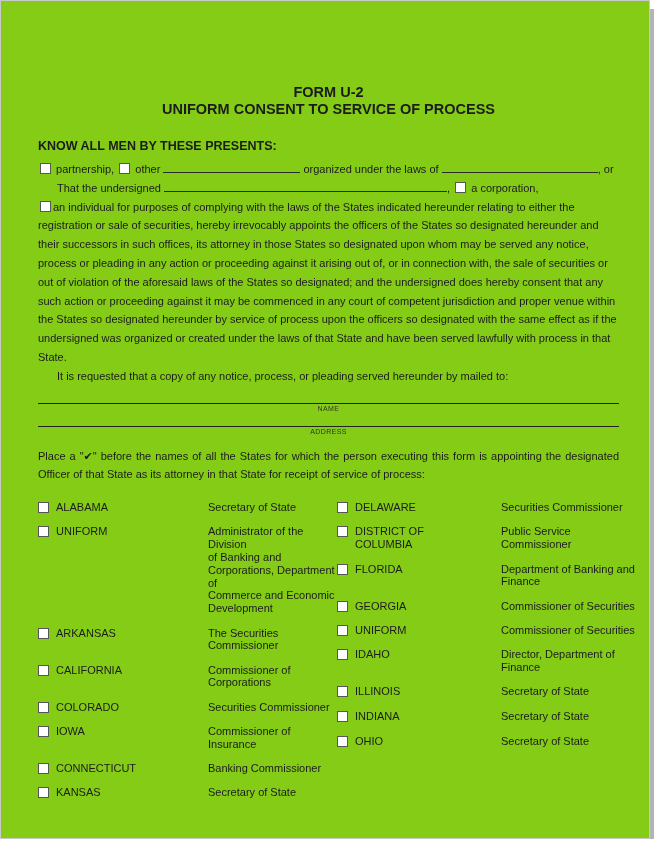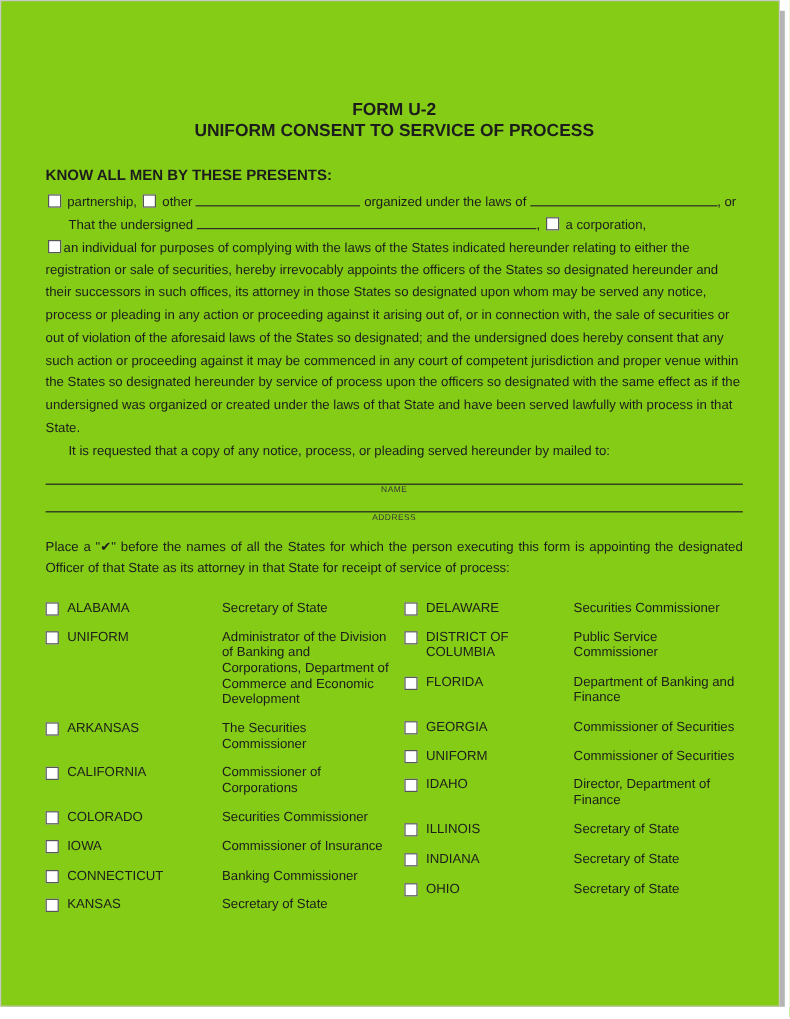--- a/index.html
+++ b/index.html
@@ -54,21 +54,21 @@
 
   .states { margin-top:17px; display:flex; }
   .col-left { width:299px; flex:none; }
   .col-right { flex:1; }
   .state-row { display:flex; align-items:flex-start; margin-bottom:11.5px; font-size:11px; line-height:12.8px; }
   .state-row.extra-gap { margin-top:13px; }
   .state-cell { width:147px; flex:none; display:flex; align-items:flex-start; }
   .col-right .state-cell { width:141px; }
   .state-cell .cb { flex:none; margin-top:1px; margin-right:7px; }
   .state-name { white-space:pre-line; }
-  .officer-cell { width:152px; white-space:pre-line; }
+  .officer-cell { width:152px; white-space:pre-line;margin-left:23px; }
 </style>
 </head>
 <body>
 
 <div class="page">
 
   <div class="title-block">
     <div>FORM U-2</div>
     <div>UNIFORM CONSENT TO SERVICE OF PROCESS</div>
   </div>

